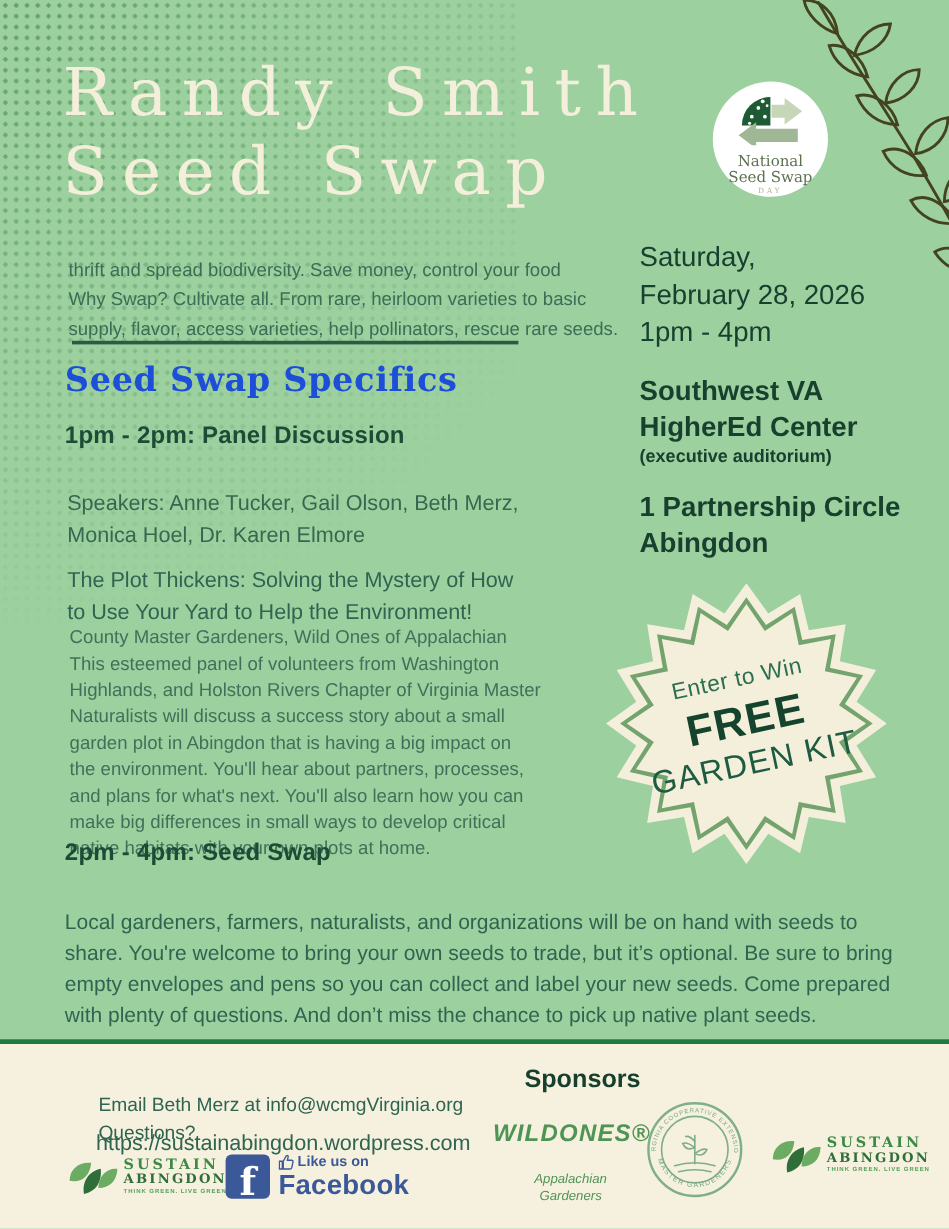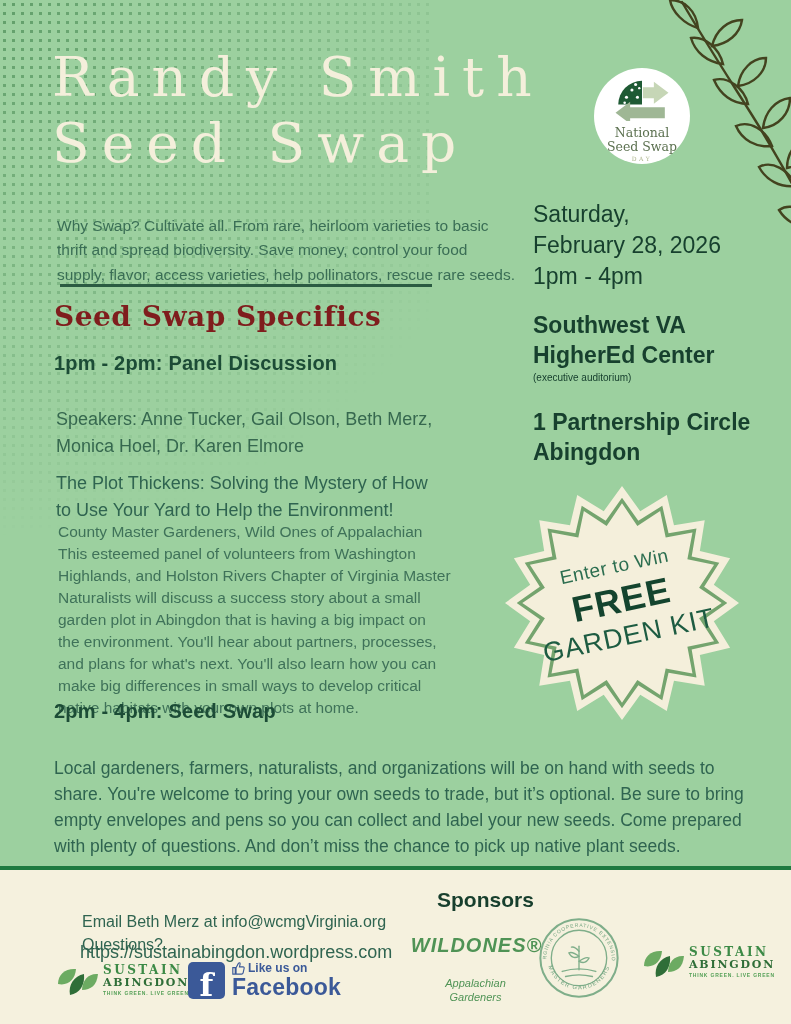--- a/index.html
+++ b/index.html
@@ -24,32 +24,32 @@
   .nss svg{margin-top:11px;}
   .nss-name{font-family:"DejaVu Serif",serif;color:#5c7150;font-size:12.5px;line-height:1.08;margin-top:1px;}
   .nss-name .line{display:block;}
   .nss-day{font-size:6px;letter-spacing:2.5px;color:#a9b287;margin-top:2px;font-family:"DejaVu Serif",serif;}
   
   .intro{position:absolute;left:57px;top:198px;font-size:15.5px;line-height:1.6;color:#3a6e55;}
   .intro .line,.lines .line{display:block;}
   .rule{position:absolute;left:60px;top:284px;width:372px;height:3px;background:#2b5b42;}
   
   .section-title{position:absolute;left:54px;top:300px;margin:0;font-family:"DejaVu Serif",serif;
-                 font-weight:700;font-size:28px;color:#7f1d1d;letter-spacing:.5px;}
+                 font-weight:700;font-size:28px;color:#1d4ed8;letter-spacing:.5px;}
   .sub-heading{position:absolute;margin:0;font-size:20px;font-weight:700;color:#1c4c36;letter-spacing:.2px;}
   .panel-heading{left:54px;top:352px;}
   .speakers{position:absolute;left:56px;top:388px;font-size:18px;line-height:1.5;color:#36684f;}
   .talk-title{position:absolute;left:56px;top:452px;font-size:18px;line-height:1.5;color:#2f6450;}
   .panel-desc{position:absolute;left:58px;top:505px;font-size:15.5px;line-height:1.42;color:#3f7259;}
   .swap-heading{left:54px;top:700px;}
   .swap-desc{position:absolute;left:54px;top:737px;font-size:17.5px;line-height:1.5;color:#2f6450;}
   
   .when{position:absolute;left:533px;top:199px;font-size:23px;font-weight:400;line-height:1.35;color:#17402e;}
   .venue{position:absolute;left:533px;top:311px;font-size:23px;font-weight:700;line-height:1.3;color:#17402e;}
-  .venue-note{position:absolute;left:533px;top:372px;font-size:10px;font-weight:400;color:#17402e;}
+  .venue-note{position:absolute;left:533px;top:372px;font-size:15px;font-weight:700;color:#17402e;}
   .address{position:absolute;left:533px;top:408px;font-size:23px;font-weight:700;line-height:1.3;color:#17402e;}
   
   .prize{position:absolute;left:505px;top:486px;width:234px;height:234px;}
   .prize .layer{position:absolute;left:0;top:0;width:100%;height:100%;}
   .star-bg{background:#f4efdb;}
   .star-line{background:#74a46e;}
   .star-fill{background:#f4efdb;}
   .prize-text{position:absolute;left:0;top:0;width:100%;height:100%;display:flex;flex-direction:column;
               align-items:center;justify-content:center;transform:rotate(-12deg);text-align:center;}
   .prize-l1{font-size:19px;color:#2c6e50;letter-spacing:.5px;}
@@ -131,22 +131,22 @@
         <polygon points="2,37 18,25 18,31 56,31 56,43 18,43 18,49" fill="#9fb795"></polygon>
       </svg>
       <div class="nss-name">
         <span class="line">National</span>
         <span class="line">Seed Swap</span>
       </div>
       <div class="nss-day">DAY</div>
     </div>
 
     <p class="intro lines">
+        <span class="line">thrift and spread biodiversity. Save money, control your food</span>
         <span class="line">Why Swap? Cultivate all. From rare, heirloom varieties to basic</span>
-        <span class="line">thrift and spread biodiversity. Save money, control your food</span>
         <span class="line">supply, flavor, access varieties, help pollinators, rescue rare seeds.</span>
       </p>
 
     <div class="rule"></div>
 
     <h2 class="section-title">Seed Swap Specifics</h2>
     <h3 class="sub-heading panel-heading">1pm - 2pm: Panel Discussion</h3>
     <p class="speakers lines">
         <span class="line">Speakers: Anne Tucker, Gail Olson, Beth Merz,</span>
         <span class="line">Monica Hoel, Dr. Karen Elmore</span>

